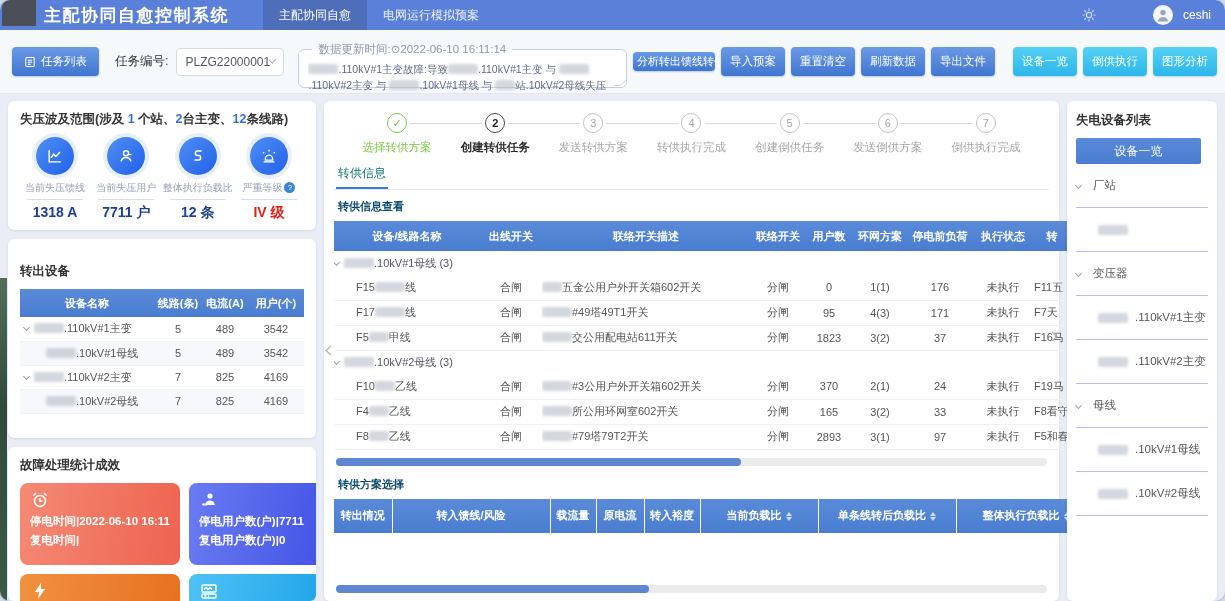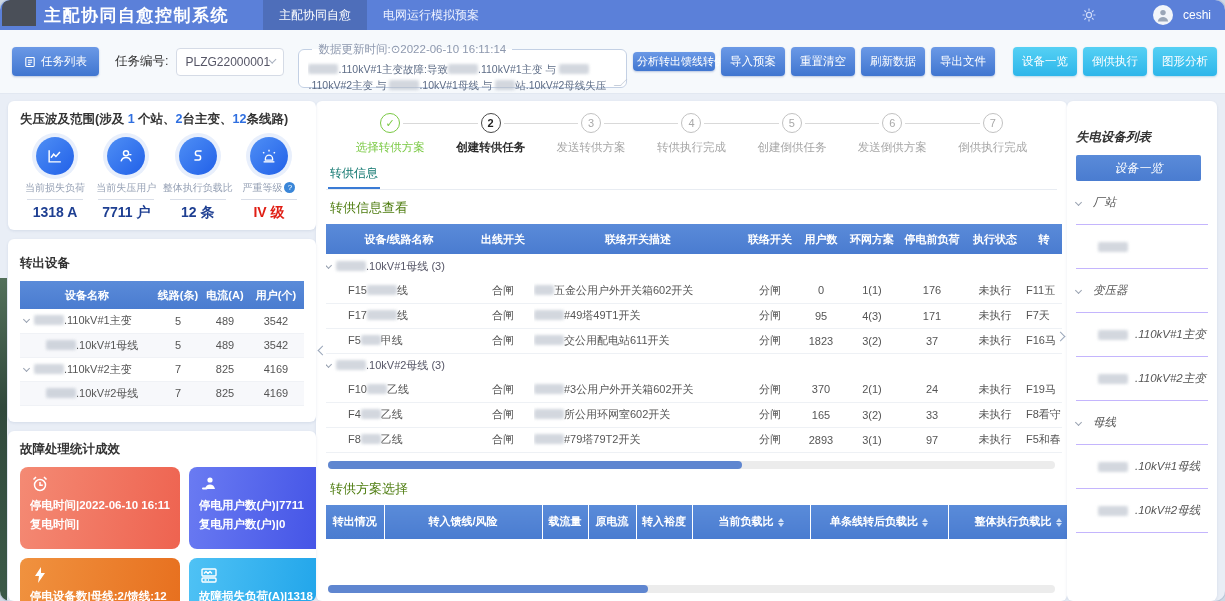--- a/index.html
+++ b/index.html
@@ -34,42 +34,42 @@
                padding:4px 9px 3px; margin:6px 6px 0 0; height:46px; }
   .fault-box legend { font-size:11.5px; color:#8d98ae; padding:0 6px; margin-left:4px; white-space:nowrap; }
   .fault-text { font-size:10.5px; color:#5c6b85; line-height:1.55; overflow:hidden; height:34px; }
   .fault-box .resize { position:absolute; right:2px; bottom:1px; width:7px; height:7px;
       border-right:1px solid #b9c2d2; border-bottom:1px solid #b9c2d2; transform:skew(-45deg) rotate(0deg); opacity:.8; }
   .tb-buttons { margin-left:auto; display:flex; align-items:center; gap:6px; }
   .btn-analyze { width:82px; line-height:1.2; padding:3px 4px; font-size:11px; }
   .gap-cyan { margin-left:12px; }
 
   
-  .content { display:flex; padding:7px 8px 0; height:507px; }
+  .content { display:flex; gap:8px; padding:7px 8px 0; height:507px; }
   .bg-strip { position:absolute; left:0; top:278px; width:7px; height:323px;
       background:linear-gradient(180deg,#53705a,#31493c 40%,#3c5a48); z-index:0; }
   .card { background:#fff; border-radius:6px; box-shadow:0 1px 3px rgba(30,60,120,.10); }
 
   
   .left-col { width:308px; display:flex; flex-direction:column; gap:9px; z-index:1; }
   .card-title { font-size:12.5px; font-weight:bold; color:#333; }
   .impact { padding:10px 12px 8px; }
   .impact .num { color:#2f6fe0; }
   .imp-row { display:flex; justify-content:space-between; margin-top:9px; }
   .imp { width:70px; text-align:center; }
   .imp-ic { width:38px; height:38px; border-radius:50%; background:linear-gradient(135deg,#4f8ff5,#2160e8);
             margin:0 auto; display:flex; align-items:center; justify-content:center;
             box-shadow:0 0 0 4px #e8effc; color:#fff; font-weight:bold; }
   .imp-lb { font-size:10px; color:#96a1b5; margin-top:6px; white-space:nowrap; }
   .imp-val { font-size:14px; font-weight:bold; color:#1e3f92; margin:4px auto 0; border-top:1px solid #d9dee8; padding-top:4px; width:56px; }
   .imp-val.danger { color:#e01e14; }
   .help-badge { display:inline-flex; width:11px; height:11px; border-radius:50%; background:#3a86d8; color:#fff;
                 font-size:8px; align-items:center; justify-content:center; margin-left:2px; vertical-align:1px; }
 
-  .tout { padding:16px 12px; }
+  .tout { padding:24px 12px; }
   .tout table { width:100%; border-collapse:collapse; table-layout:fixed; margin-top:9px; font-size:11px; }
   .tout th { background:linear-gradient(180deg,#5a8bd9,#4a7cd0); color:#fff; font-weight:bold; height:28px; white-space:nowrap; }
   .tout td { height:24px; border-bottom:1px solid #f0f2f6; color:#555; text-align:center; white-space:nowrap; overflow:hidden; }
   .tout td.name { text-align:left; padding-left:4px; }
   .tout tr.child { background:#f7f8fb; }
   .tout tr.child td.name { padding-left:26px; }
   .c-orange { color:#ef7b4c; }
   .c-teal { color:#2aa98c; }
   .cv.sm { width:5px; height:5px; margin-right:5px; vertical-align:2px; border-color:#9aa3b2; }
 
@@ -96,21 +96,21 @@
                justify-content:center; font-size:11px; position:relative; z-index:2; border:1.5px solid #c2c2c2; color:#a8a8a8; }
   .step .lbl { font-size:11.5px; color:#a6a6a6; margin-top:7px; white-space:nowrap; }
   .step:not(:first-child)::before { content:''; position:absolute; top:10px; left:calc(-50% + 13px); width:calc(100% - 26px); height:1px; background:#d9d9d9; }
   .step.done .dot { border-color:#7ac944; color:#7ac944; }
   .step.done .lbl { color:#7ac944; }
   .step.current .dot { border-color:#4a4a4a; color:#222; font-weight:bold; }
   .step.current .lbl { color:#2b2b2b; font-weight:bold; }
 
   .tab-row { border-bottom:1px solid #e8ecf2; margin-top:4px; }
   .tab { display:inline-block; font-size:12px; color:#0f766e; padding:4px 2px 5px; border-bottom:2px solid #3a7bd5; margin-left:2px; cursor:pointer; }
-  .sec-title { font-size:13px; font-weight:normal; color:#4d7c0f; margin:9px 0 7px 4px; }
+  .sec-title { font-size:11px; font-weight:bold; color:#0c4a6e; margin:9px 0 7px 4px; }
 
   .info-tbl { width:100%; border-collapse:collapse; table-layout:fixed; font-size:11px; }
   .info-tbl th { background:linear-gradient(180deg,#5a8bd9,#4a7cd0); color:#fff; height:30px; font-weight:bold; white-space:nowrap; overflow:hidden; }
   .info-tbl td { height:25px; border-bottom:1px solid #eef1f5; color:#555; text-align:center; white-space:nowrap; overflow:hidden; }
   .info-tbl td.l { text-align:left; }
   .info-tbl tr.grp td { border-bottom:none; color:#556; text-align:left; height:24px; }
   .info-tbl td.name { padding-left:22px; }
 
   .hscroll { height:8px; background:#ececec; border-radius:4px; margin:8px 2px 2px; position:relative; }
   .hscroll .thumb { position:absolute; left:0; top:0; height:8px; background:#5f86d0; border-radius:4px; }
@@ -120,21 +120,21 @@
                  border-right:1px solid rgba(255,255,255,.25); }
   .sort { display:inline-flex; flex-direction:column; margin-left:4px; vertical-align:middle; gap:1px; }
   .sort i { display:block; width:0; height:0; border-left:3.5px solid transparent; border-right:3.5px solid transparent; }
   .sort .up { border-bottom:4px solid #cfe0f7; }
   .sort .dn { border-top:4px solid #cfe0f7; }
   .plan-body { flex:1; }
   .bottom-scroll { margin-top:auto; }
 
   
   .right-col { width:150px; z-index:1; }
-  .dev-card { height:100%; padding:28px 9px; overflow:hidden;font-style:italic; }
+  .dev-card { height:100%; padding:11px 9px; overflow:hidden; }
   .dev-head { margin-top:9px; height:26px; width:calc(100% - 7px); background:linear-gradient(180deg,#5a8bd9,#4a7cd0);
               color:#fff; font-size:12px; display:flex; align-items:center; justify-content:center; border-radius:2px; }
   .tree-row { display:flex; align-items:center; gap:7px; height:44px; border-bottom:1px solid #c4b5fd; font-size:11.5px; color:#555; cursor:pointer; }
   .tree-row.leaf { padding-left:22px; }
 
   .rd { display:inline-block; height:10px; border-radius:2px; background:#b6bdc9; filter:blur(1.5px); opacity:.6; vertical-align:-1px; }
   svg { display:block; }
 </style>
 </head>
 <body>
@@ -211,21 +211,21 @@
         <div class="imp-row" id="impRow">
             <div class="imp">
               <div class="imp-ic">
                 <svg width="18" height="18" viewBox="0 0 20 20">
                   <g stroke="#fff" stroke-width="1.6" fill="none">
                     <path d="M3.5 3.5v13h13"></path>
                     <path d="M5.5 12l3-4 2.5 2.5 4.5-5"></path>
                   </g>
                 </svg>
               </div>
-              <div class="imp-lb">当前损失负荷</div>
+              <div class="imp-lb">当前失压馈线</div>
               <div class="imp-val">1318 A</div>
             </div>
             <div class="imp">
               <div class="imp-ic">
                 <svg width="18" height="18" viewBox="0 0 20 20">
                   <g stroke="#fff" stroke-width="1.6" fill="none">
                     <circle cx="10" cy="7" r="2.8"></circle>
                     <path d="M4.5 16c.9-3.2 3.4-4.3 5.5-4.3s4.6 1.1 5.5 4.3"></path>
                     <path d="M13.5 8.5h2.5"></path>
                   </g>

